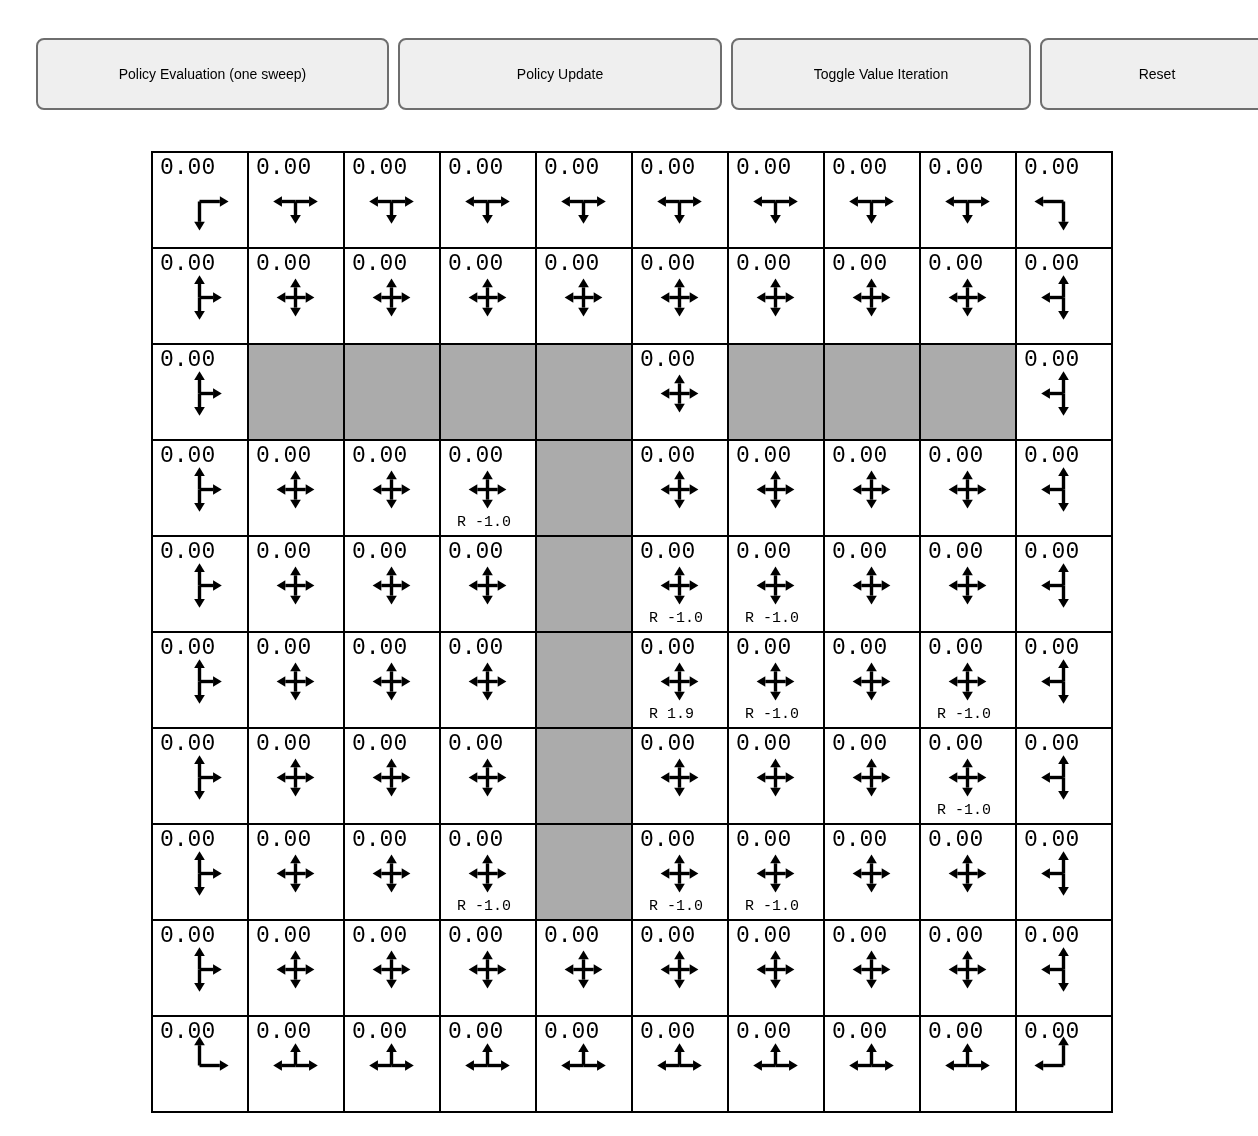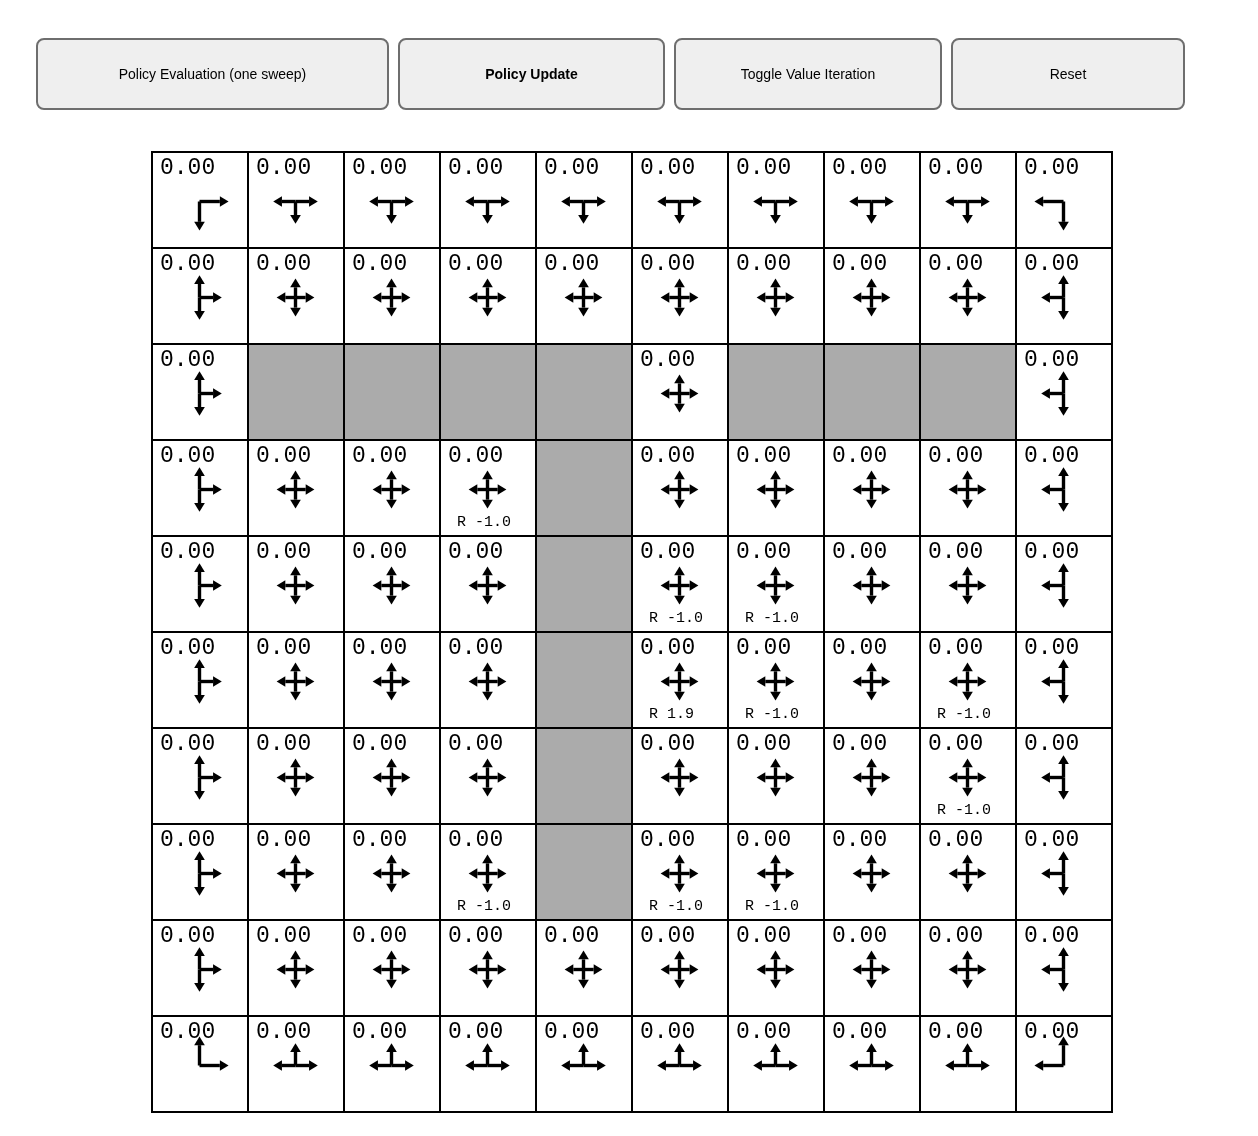--- a/index.html
+++ b/index.html
@@ -8,22 +8,22 @@
     width:1258px; height:1136px; position:relative;
     font-family:"Liberation Sans", sans-serif; color:#000;
   }
   .toolbar { position:absolute; left:36px; top:38px; display:flex; gap:9px; }
   .toolbar button {
     height:72px; background:#efefef; border:2px solid #6e6e6e; border-radius:8px;
     font-family:"Liberation Sans", sans-serif; font-size:14px; color:#000;
     cursor:pointer; padding:0 10px;
   }
   .btn-w1 { width:353px; }
-  .btn-w2 { width:267px;font-weight:bold; }
-  .btn-w3 { width:268px; }
+  .btn-w2 { width:324px; }
+  .btn-w3 { width:300px; }
   .btn-w4 { width:234px; }
 
   .grid {
     position:absolute; left:151px; top:151px;
     display:grid; grid-template-columns:repeat(10, 96px); grid-auto-rows:96px;
     border:1.5px solid #000;
     font-family:Liberation Mono, monospace;
   }
   .cell { position:relative; background:#ffffff; border:1.5px solid #000; }
   .cell.wall { background:#ababab; }

